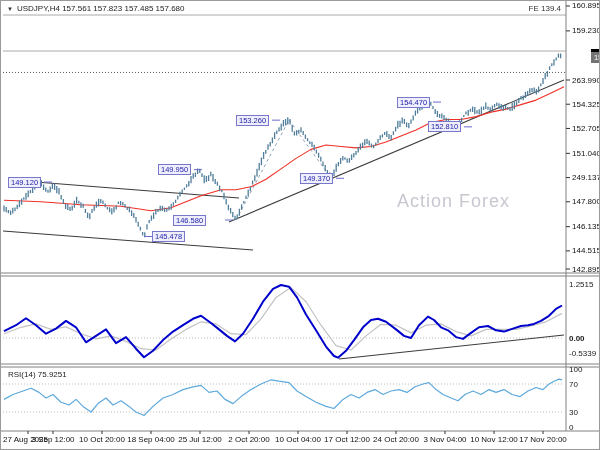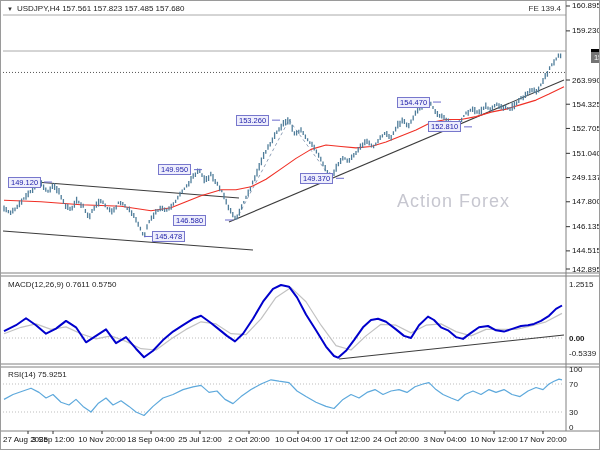--- a/index.html
+++ b/index.html
@@ -84,21 +84,20 @@
     </svg>
 
   <div class="txt title">
     <span class="dd">▼</span><span>USDJPY,H4  157.561 157.823 157.485 157.680</span>
   </div>
 
   <div class="txt felabel" style="right:38px;top:3px;">FE 139.4</div>
 
   <div class="watermark">Action Forex</div>
 
-  <div class="txt indlabel" style="left:7px;top:279px;">MACD(12,26,9) 0.7611 0.5750</div>
 
   <div class="txt indlabel" style="left:7px;top:369px;">RSI(14) 75.9251</div>
 
   <div id="txt-layer">
       <div class="txt ptick" style="left: 571px; top: 0.4975px;">160.895</div>
       <div class="txt ptick" style="left: 571px; top: 25.3893px;">159.230</div>
       <div class="txt ptick" style="left: 571px; top: 74.5px;">263.990</div>
       <div class="txt ptick" style="left: 571px; top: 98.719px;">154.325</div>
       <div class="txt ptick" style="left: 571px; top: 122.938px;">152.705</div>
       <div class="txt ptick" style="left: 571px; top: 147.83px;">151.040</div>
@@ -111,21 +110,21 @@
       <div class="tag" style="top: 51px; background: #737373;">156.450</div>
       <div class="txt " style="left: 568px; top: 278.998px;">1.2515</div>
       <div class="txt bold" style="left: 568px; top: 332.5px;">0.00</div>
       <div class="txt " style="left: 568px; top: 348px;">-0.5339</div>
       <div class="txt " style="left: 568px; top: 363.5px;">100</div>
       <div class="txt " style="left: 568px; top: 378.5px;">70</div>
       <div class="txt " style="left: 568px; top: 406.5px;">30</div>
       <div class="txt " style="left: 568px; top: 421.5px;">0</div>
       <div class="txt ttick" style="top: 434px; left: 2px;">27 Aug 2025</div>
       <div class="txt ttick" style="top: 434px; left: 52px; transform: translateX(-50%);">3 Sep 12:00</div>
-      <div class="txt ttick" style="top: 434px; left: 101px; transform: translateX(-50%);">10 Nov 20:00</div>
+      <div class="txt ttick" style="top: 434px; left: 101px; transform: translateX(-50%);">10 Oct 20:00</div>
       <div class="txt ttick" style="top: 434px; left: 150px; transform: translateX(-50%);">18 Sep 04:00</div>
       <div class="txt ttick" style="top: 434px; left: 199px; transform: translateX(-50%);">25 Jul 12:00</div>
       <div class="txt ttick" style="top: 434px; left: 248px; transform: translateX(-50%);">2 Oct 20:00</div>
       <div class="txt ttick" style="top: 434px; left: 297px; transform: translateX(-50%);">10 Oct 04:00</div>
       <div class="txt ttick" style="top: 434px; left: 346px; transform: translateX(-50%);">17 Oct 12:00</div>
       <div class="txt ttick" style="top: 434px; left: 395px; transform: translateX(-50%);">24 Oct 20:00</div>
       <div class="txt ttick" style="top: 434px; left: 444px; transform: translateX(-50%);">3 Nov 04:00</div>
       <div class="txt ttick" style="top: 434px; left: 493px; transform: translateX(-50%);">10 Nov 12:00</div>
       <div class="txt ttick" style="top: 434px; left: 542px; transform: translateX(-50%);">17 Nov 20:00</div>
       <div class="swing" style="left: 7px; top: 175.534px;">149.120</div>

